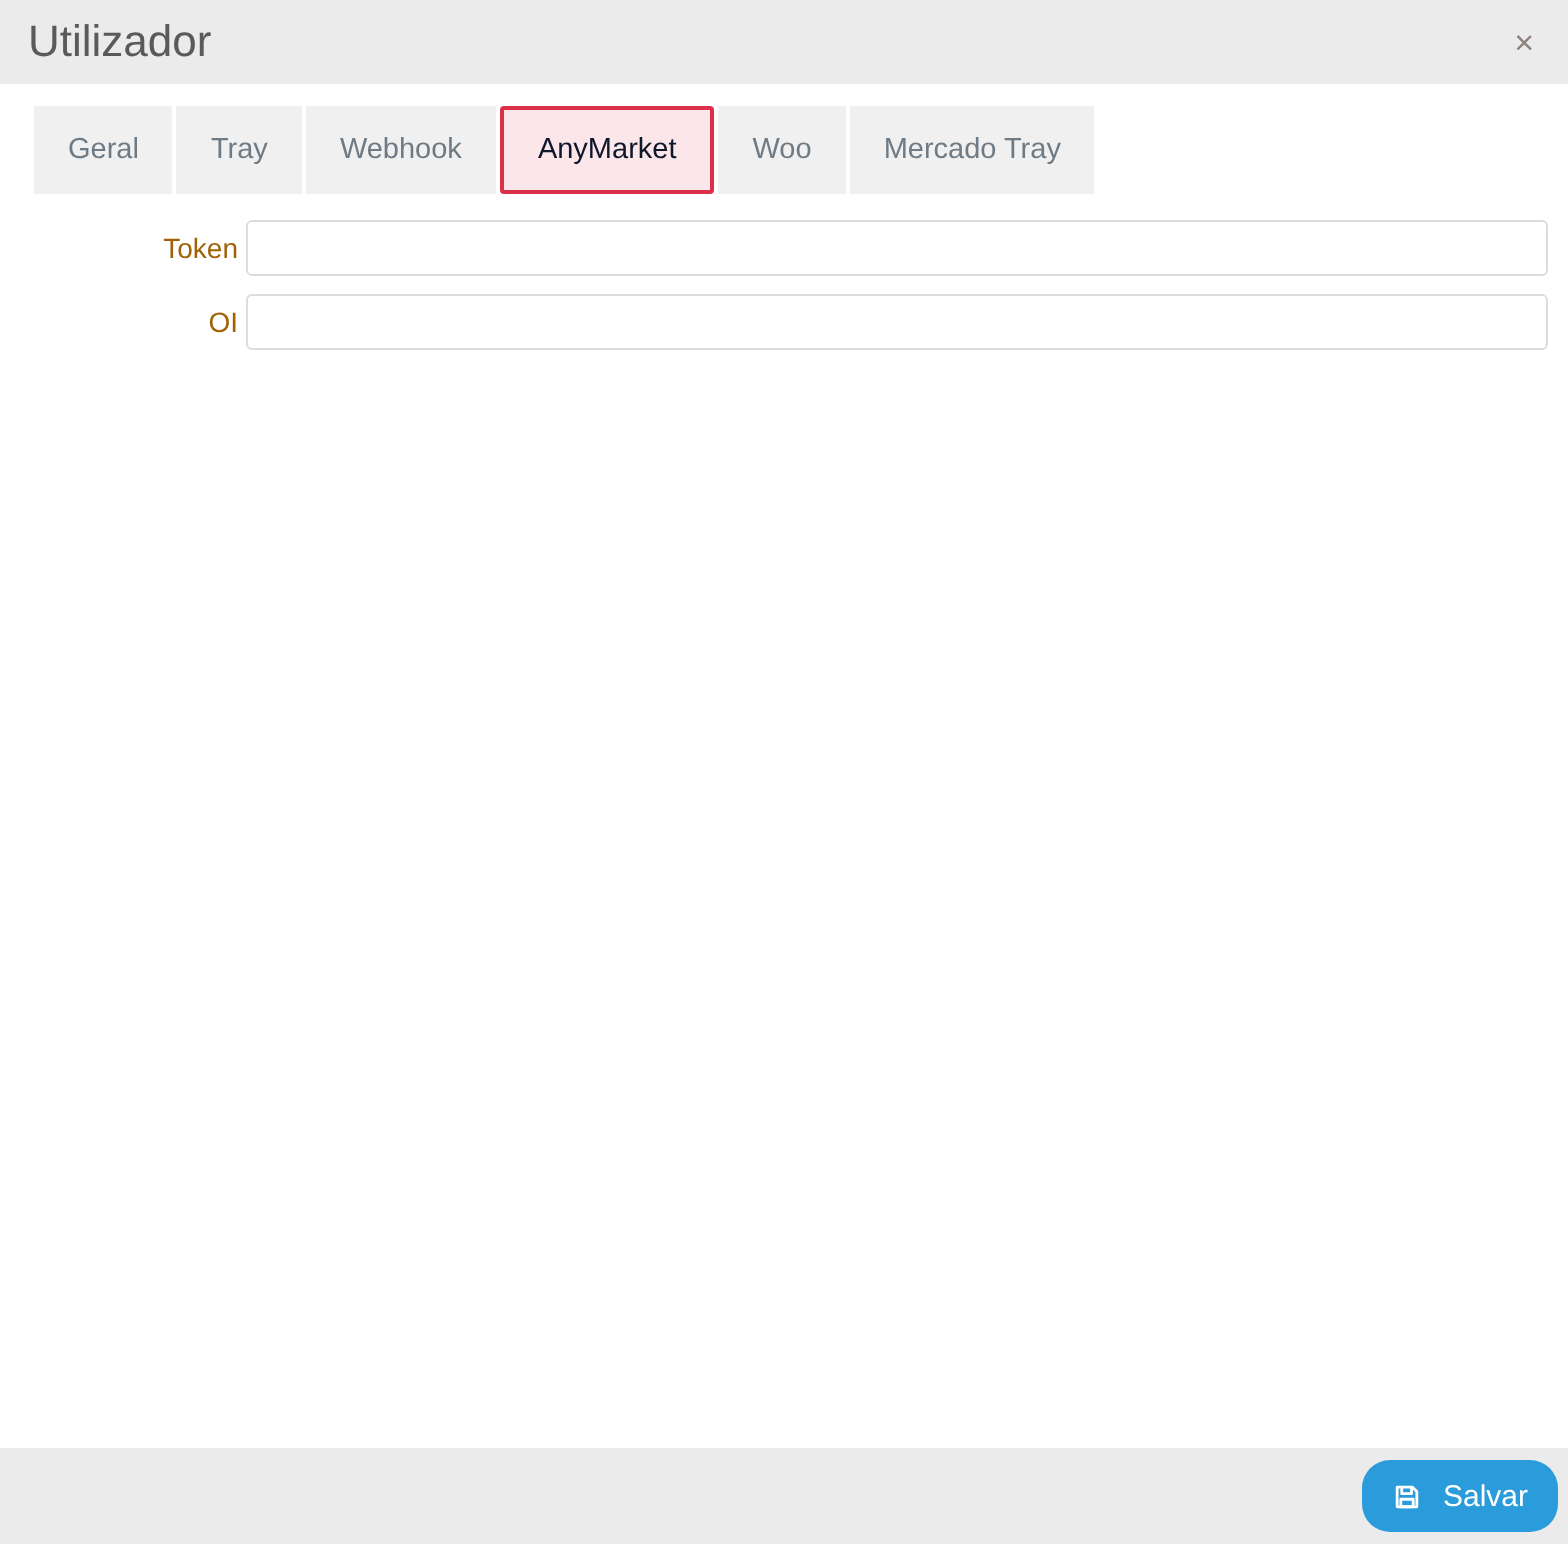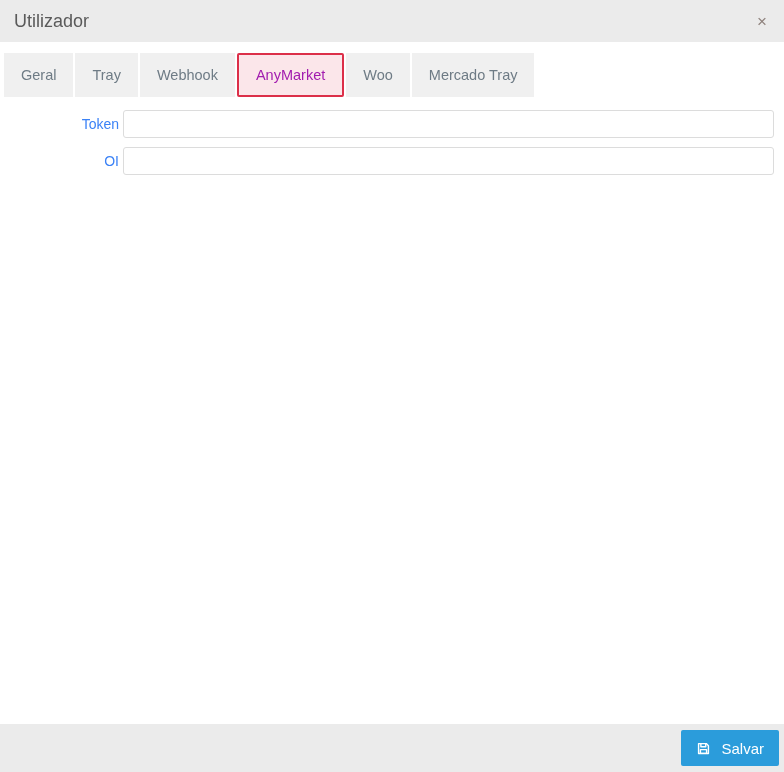--- a/index.html
+++ b/index.html
@@ -14,74 +14,74 @@
     display: flex; flex-direction: column;
     background: #fff;
   }
   
   .dlg-header {
     height: 42px; flex: none;
     background: var(--header-bg, #ebebeb);
     display: flex; align-items: center; justify-content: space-between;
     padding: 0 17px 0 14px;
   }
-  .dlg-title { font-size: 18px; color: #5a5a5a; }
+  .dlg-title { font-size: 22px; color: #5a5a5a; }
   .dlg-close {
     font-size: 17px; color: #8f827d; line-height: 1;
     cursor: pointer; user-select: none;
   }
   
   .tabs {
     flex: none;
-    margin: 11px 8px 0 4px;
+    margin: 11px 8px 0 17px;
     display: flex; height: 44px;
   }
   .tab {
     background: var(--tab-bg, #f0f0f0);
     color: #6e7b85;
     font-size: 14.5px;
     padding: 0 17px;
     margin-right: 2px;
     display: flex; align-items: center;
     cursor: pointer;
     white-space: nowrap;
   }
   .tab.active {
     background: var(--tab-active-bg, #fbe6ea);
     border: 2px solid var(--tab-active-border, #dc2f49);
     border-radius: 2px;
-    color: #a21caf;
+    color: #0f172a;
   }
   
   .content { flex: 1; padding-top: 13px; overflow: hidden; }
   .form-row { display: flex; align-items: center; margin-bottom: 9px; }
   .form-label {
     flex: none; width: 123px;
     text-align: right; padding-right: 4px;
-    color: #3b82f6; font-size: 14px;
+    color: #a16207; font-size: 14px;
   }
   .form-input {
     flex: 1; height: 28px;
     margin-right: 10px; padding: 0 8px;
     border: 1px solid #dcdcdc; border-radius: 3px;
     font-size: 14px; color: #555;
     font-family: inherit;
     outline: none;
   }
   
   .dlg-footer {
     flex: none; height: 48px;
     background: var(--footer-bg, #ebebeb);
     display: flex; align-items: center; justify-content: flex-end;
     padding-right: 5px; gap: 8px;
   }
   .btn {
     height: 36px;
     background: var(--accent, #2b9cdb);
-    color: #fff; border: none; border-radius: 2px;
+    color: #fff; border: none; border-radius: 14px;
     font-size: 15px; font-family: inherit;
     display: inline-flex; align-items: center; gap: 10px;
     padding: 0 15px;
     cursor: pointer;
   }
   .btn svg { display: block; }
 </style>
 </head>
 <body>
 

